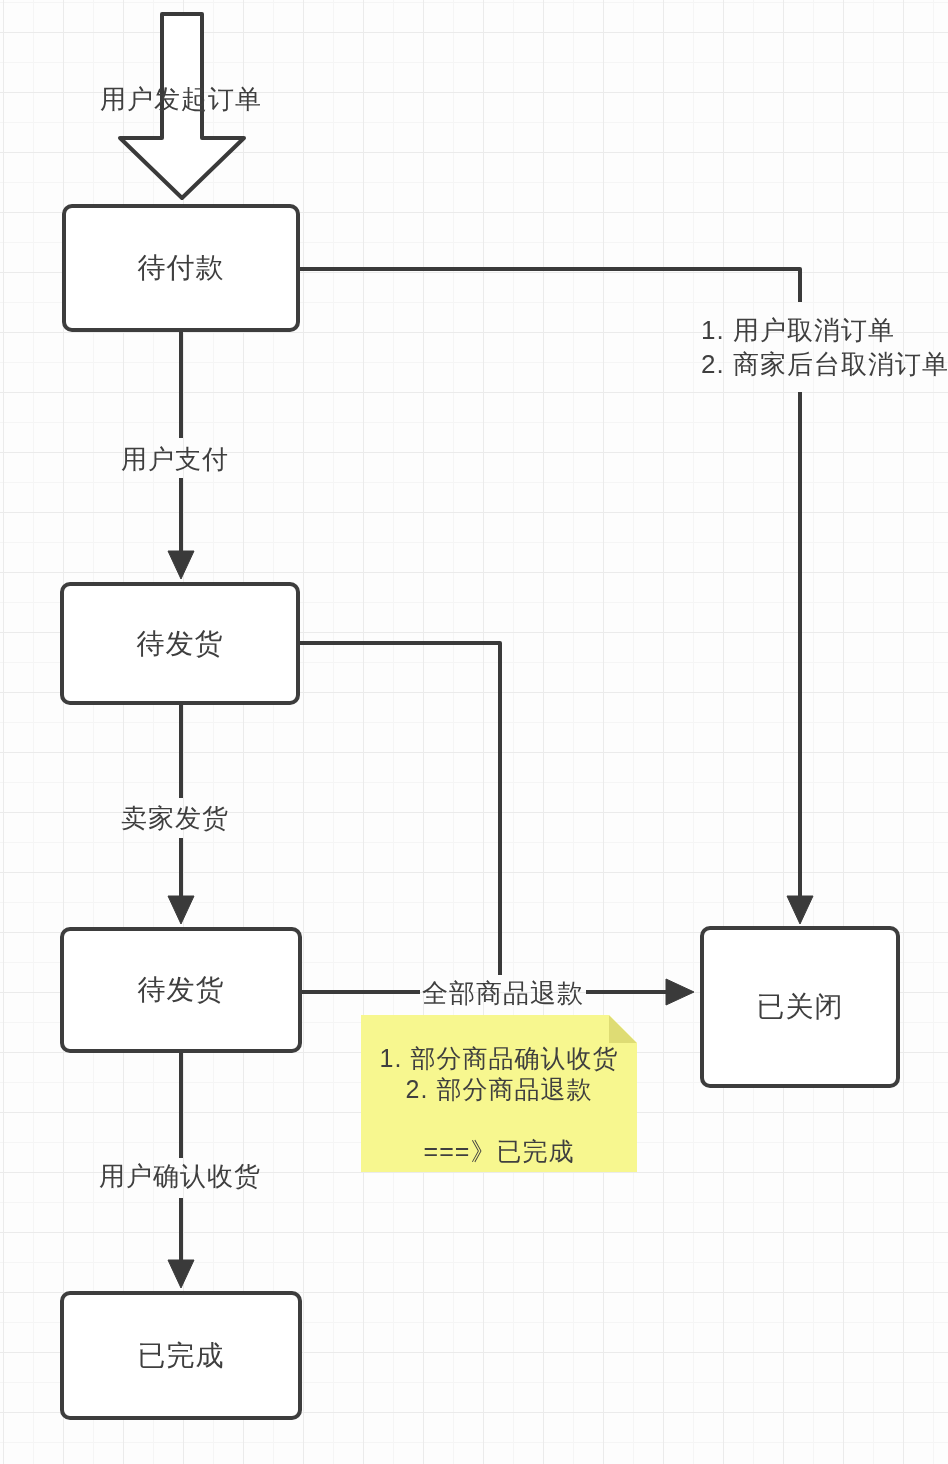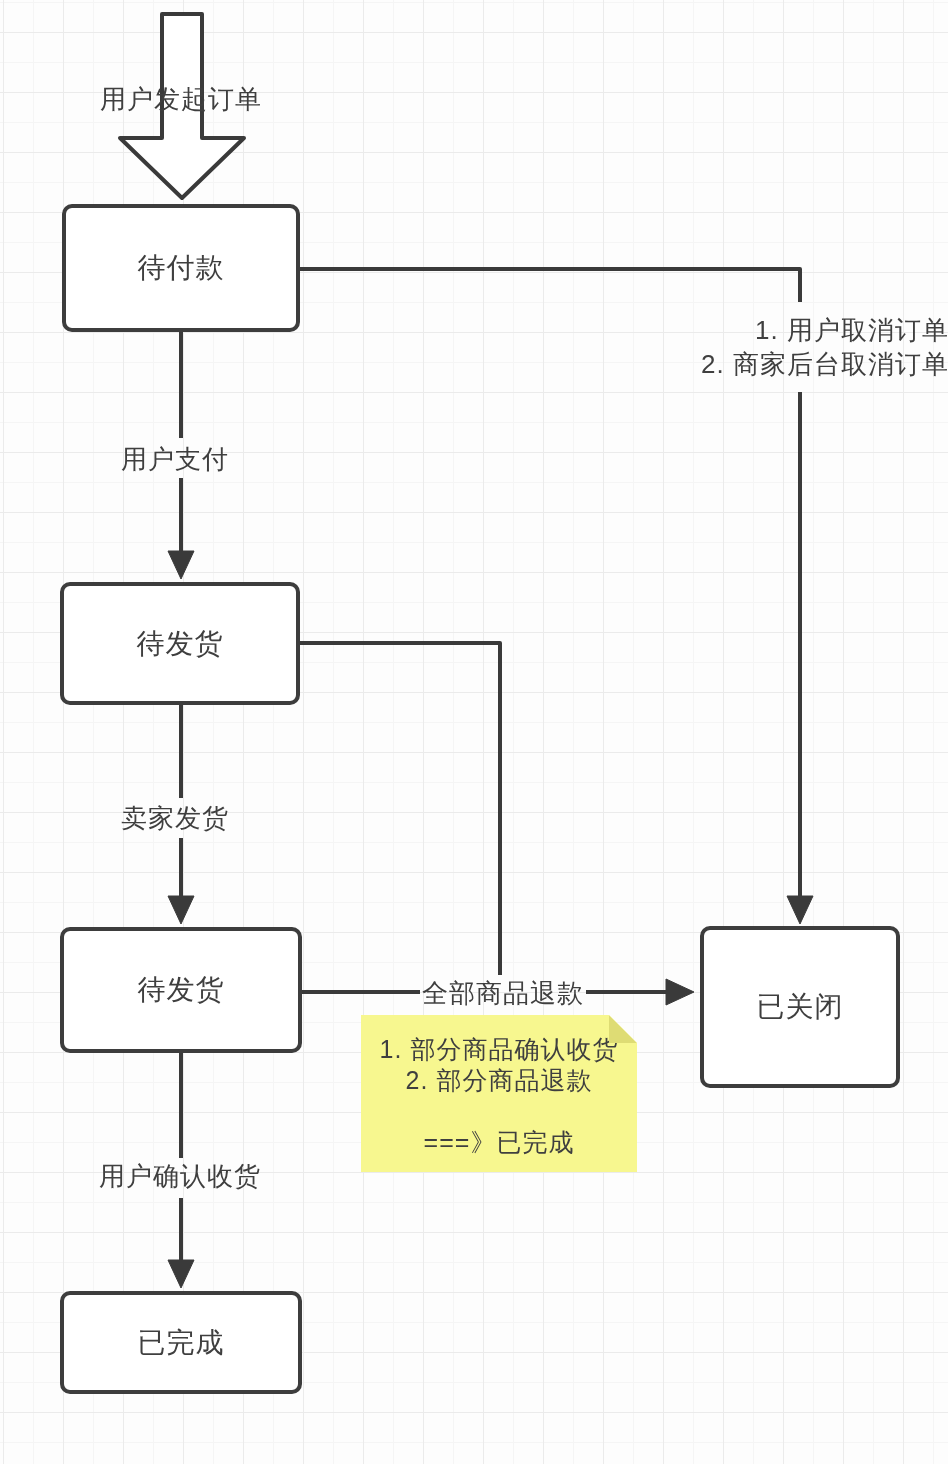--- a/index.html
+++ b/index.html
@@ -59,32 +59,32 @@
     letter-spacing: 1px;
     z-index: 2;
   }
   .edge-label {
     position: absolute;
     transform: translate(-50%, -50%);
     white-space: nowrap;
     font-size: 26px;
     letter-spacing: 1px;
     z-index: 3;
-    text-align: right;
+    text-align: left;
   }
   .edge-label.two-line { line-height: 34px; font-size: 26px; }
   .note {
     position: absolute;
     left: 361px; top: 1015px;
     width: 276px; height: 157px;
     background: #f7f78f;
     clip-path: polygon(0 0, calc(100% - 28px) 0, 100% 28px, 100% 100%, 0 100%);
     z-index: 2;
     box-sizing: border-box;
-    padding-top: 19px;
+    padding-top: 28px;
     text-align: center;
     font-size: 25px;
     letter-spacing: 1px;
     line-height: 31px;
   }
   .note-fold {
     position: absolute;
     top: 0; right: 0;
     width: 28px; height: 28px;
     background: #dedc74;
@@ -134,21 +134,21 @@
   </div>
 
   <div class="node" style="left:60px; top:927px; width:242px; height:126px;">
     <span>待发货</span>
   </div>
 
   <div class="node" style="left:700px; top:926px; width:200px; height:162px;">
     <span>已关闭</span>
   </div>
 
-  <div class="node" style="left:60px; top:1291px; width:242px; height:103px;">
+  <div class="node" style="left:60px; top:1291px; width:242px; height:129px;">
     <span>已完成</span>
   </div>
 
   <div class="edge-label" style="left:181px; top:99px;">用户发起订单</div>
 
   <div class="edge-label two-line" style="left:825px; top:347px;">
     <div>1. 用户取消订单</div>
     <div>2. 商家后台取消订单</div>
   </div>
 

